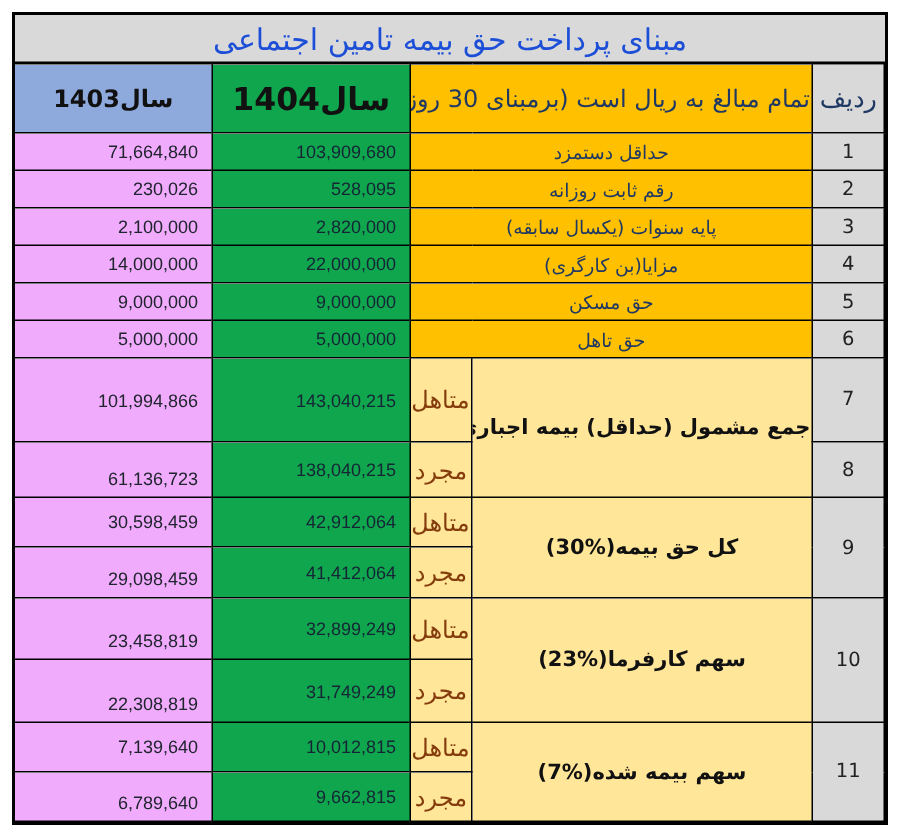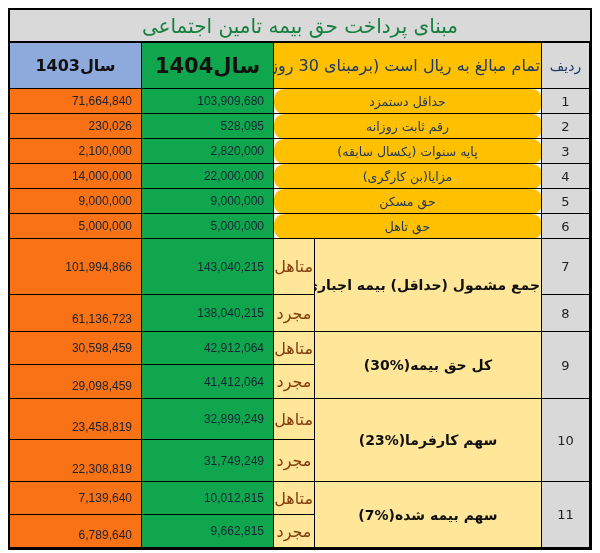--- a/index.html
+++ b/index.html
@@ -8,21 +8,21 @@
     font-family:"DejaVu Sans","Liberation Sans",sans-serif;
     direction:rtl;
   }
   .sheet{
     position:absolute;top:8px;left:8px;width:584px;
     border:2px solid #000;box-sizing:border-box;background:#fff;
   }
   .title-bar{
     background:#D9D9D9;border-bottom:1px solid #000;
     height:31px;display:flex;align-items:center;justify-content:center;
-    font-size:20px;color:#15803d;letter-spacing:0px;
+    font-size:20px;color:#1d4ed8;letter-spacing:0px;
   }
   table{
     border-collapse:collapse;width:100%;table-layout:fixed;direction:rtl;
   }
   td{
     border:1px solid #000;overflow:hidden;white-space:nowrap;
     font-size:12px;color:#1a1a1a;box-sizing:border-box;
   }
   
   col.c-index{width:48px;}
@@ -34,30 +34,30 @@
   
   tr.h-head{height:46px;}
   tr.h-25{height:25px;}
   tr.h-a1{height:56px;} tr.h-a2{height:37px;}
   tr.h-b1{height:33px;} tr.h-b2{height:34px;}
   tr.h-c1{height:41px;} tr.h-c2{height:42px;}
   tr.h-d1{height:33px;} tr.h-d2{height:33px;}
 
   
   .cell-index{background:#D9D9D9;text-align:center;vertical-align:middle;font-size:13px;color:#222;}
-  .cell-index-hdr{background:#D9D9D9;text-align:center;vertical-align:middle;font-size:14px;color:#1F3864;}
+  .cell-index-hdr{background:#D9D9D9;text-align:center;vertical-align:middle;font-size:17px;color:#1F3864;}
   .cell-note{background:#FFC000;text-align:center;vertical-align:middle;font-size:16px;color:#1F3864;}
   .cell-year-1404{background:#0FA64D;text-align:center;vertical-align:middle;font-weight:bold;font-size:21px;color:#111;}
   .cell-year-1403{background:#8EA9DB;text-align:center;vertical-align:middle;font-weight:bold;font-size:16px;color:#111;}
-  .cell-label-orange{background:#FFC000;text-align:center;vertical-align:middle;font-size:12.5px;color:#1F3864;border-radius:10px;}
+  .cell-label-orange{background:#FFC000;text-align:center;vertical-align:middle;font-size:12.5px;color:#1F3864;}
   .cell-label-cream{background:#FFE699;text-align:center;vertical-align:middle;font-weight:bold;font-size:14px;color:#111;}
   .cell-status{background:#FFE699;text-align:center;vertical-align:middle;font-size:16px;color:#843C0C;}
   .cell-num{font-family:"Liberation Sans","DejaVu Sans",sans-serif;direction:ltr;text-align:right;padding-right:9px;vertical-align:middle;}
   .bg-1404{background:#0FA64D;color:#152536;}
-  .bg-1403{background:#f97316;color:#20242e;}
+  .bg-1403{background:#f0abfc;color:#20242e;}
   .v-bottom{vertical-align:bottom;padding-bottom:5px;}
 </style>
 </head>
 <body>
 
 <div class="sheet">
   <div class="title-bar">مبنای پرداخت حق بیمه تامین اجتماعی</div>
 
   <table>
     <colgroup>

